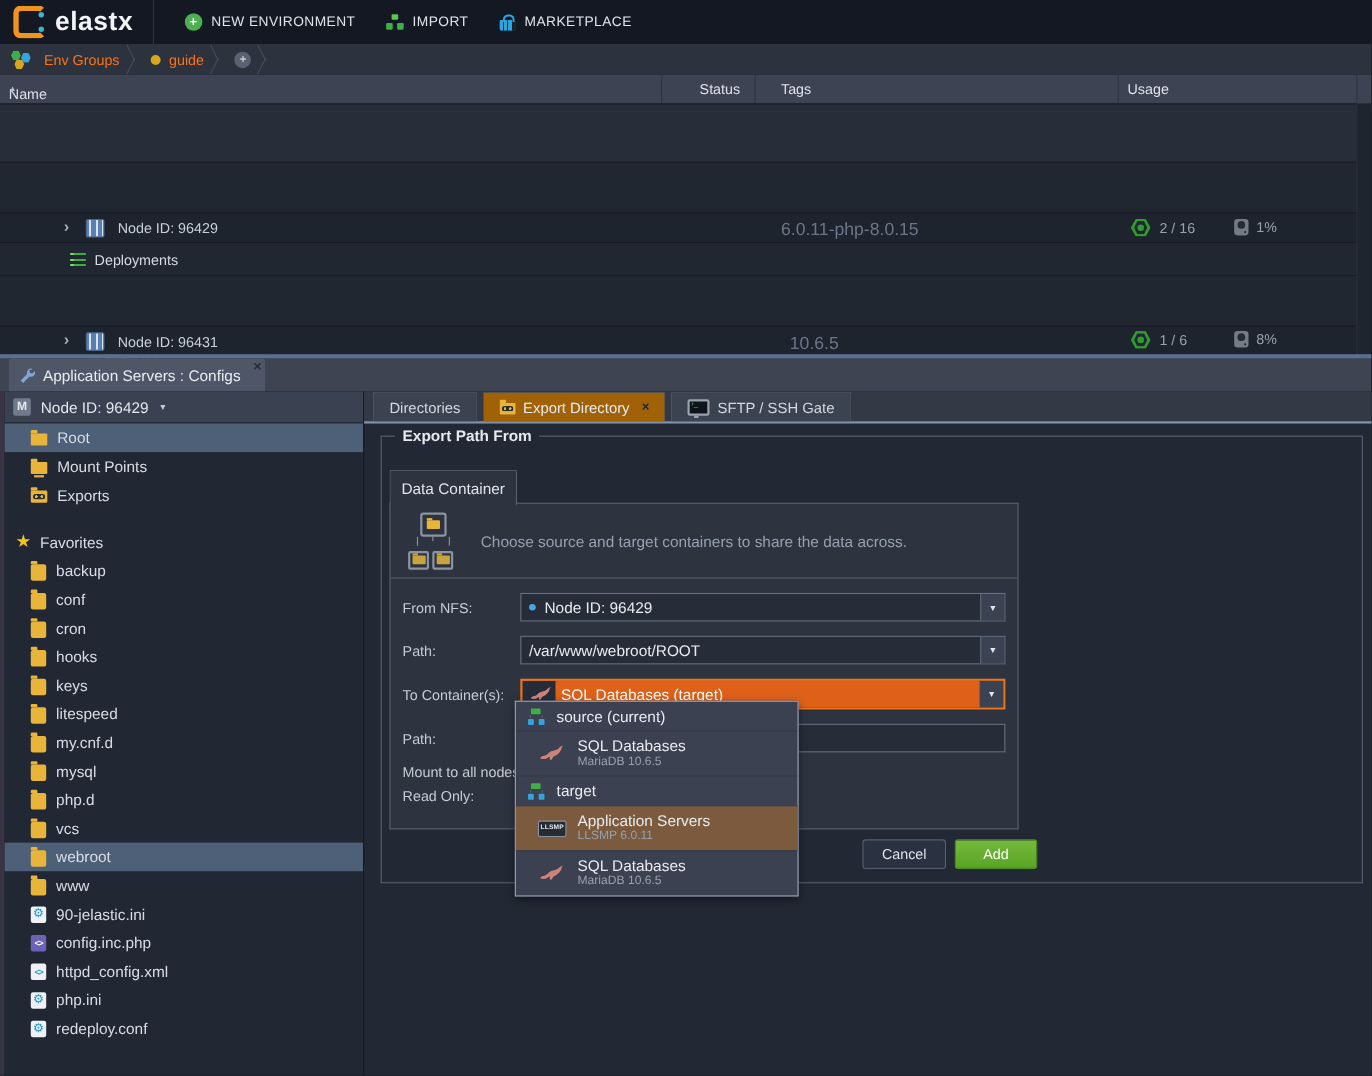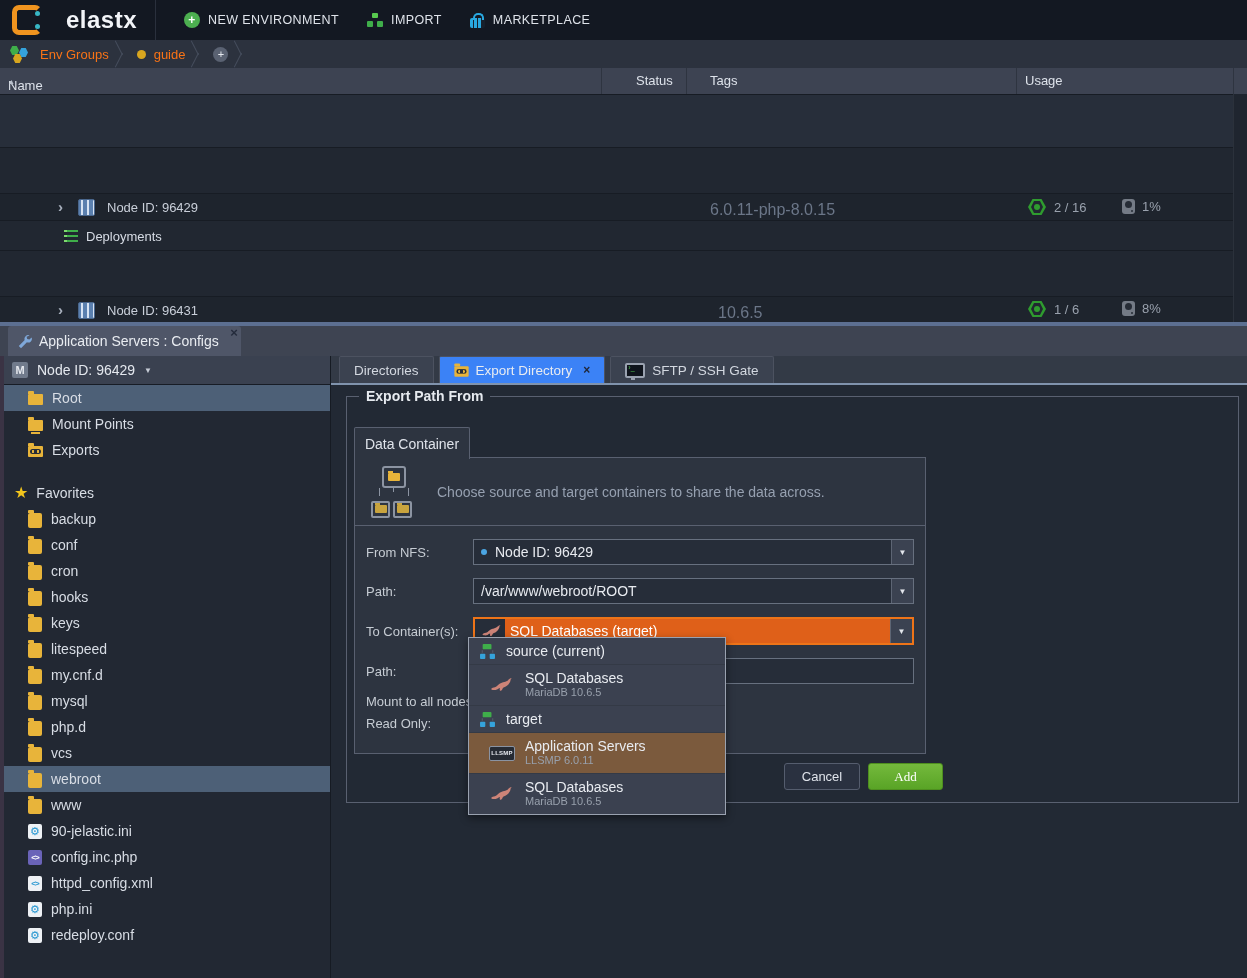--- a/index.html
+++ b/index.html
@@ -1,20 +1,20 @@
 <!DOCTYPE html>
 <html><head>
 <meta charset="utf-8">
 <style>
   html,body{margin:0;padding:0;background:#10141c;font-family:"Liberation Sans",sans-serif;}
   .screen{position:relative;width:1247px;height:978px;overflow:hidden;background:#222934;color:#dfe3ea;}
 
   
   .topbar{position:absolute;left:0;top:0;width:1247px;height:40px;background:#131822;display:flex;align-items:center;}
-  .logo{display:flex;align-items:center;gap:24px;padding:0 18px 0 12px;height:40px;}
+  .logo{display:flex;align-items:center;gap:8px;padding:0 18px 0 12px;height:40px;}
   .logoC{width:20px;height:20px;border-radius:7px;border:5px solid #f0941f;border-right-color:transparent;position:relative;}
   .logoC::before,.logoC::after{content:"";position:absolute;width:5px;height:5px;border-radius:50%;background:#38b7c5;right:-3px;}
   .logoC::before{top:1px;} .logoC::after{bottom:1px;}
   .logotext{font-size:24px;font-weight:bold;color:#f2f4f8;letter-spacing:.5px;}
   .topsep{width:1px;height:40px;background:#2a303d;}
   .topbtn{display:flex;align-items:center;gap:8px;margin-left:28px;font-size:12.5px;letter-spacing:.4px;color:#dfe3ea;cursor:pointer;}
   .pluscircle{width:16px;height:16px;border-radius:50%;background:#4caf50;color:#fff;font-size:12px;font-weight:bold;display:flex;align-items:center;justify-content:center;line-height:1;}
   .importico{position:relative;width:16px;height:14px;}
   .importico i{position:absolute;background:#3fae4a;border-radius:1px;}
   .importico i:nth-child(1){left:5px;top:0;width:6px;height:5px;background:#58c94f;}
@@ -112,21 +112,21 @@
   .php-file{background:#6a63b8;}
   .php-file::before{content:"<>";color:#fff;font-size:8px;font-weight:bold;letter-spacing:-1px;}
   .xml-file{background:#eef1f5;}
   .xml-file::before{content:"<>";color:#2596d1;font-size:8px;font-weight:bold;letter-spacing:-1px;}
   .plain-file{background:#e8ecf2;}
 
   
   .content{position:absolute;left:330px;top:356px;width:917px;height:622px;background:#222934;border-left:1px solid #161b23;}
   .tabstrip{position:absolute;left:0;top:0;width:917px;height:27px;background:#333a46;border-bottom:2px solid #8093ad;display:flex;align-items:flex-end;padding-left:8px;gap:5px;}
   .ctab{height:26px;display:flex;align-items:center;gap:7px;padding:0 14px;font-size:13.5px;color:#d3d8e0;background:#3b4250;border:1px solid #4c5260;border-bottom:none;border-radius:2px 2px 0 0;cursor:pointer;}
-  .ctab.active{background:#3b82f6;color:#e8ebf1;}
+  .ctab.active{background:#a16207;color:#e8ebf1;}
   .ctabx{font-size:12px;font-weight:bold;color:#20273a;margin-left:4px;cursor:pointer;}
   .mon{position:relative;width:16px;height:11px;border:2px solid #9aa2b0;border-radius:2px;background:#0f141c;}
   .mon::before{content:"›_";position:absolute;left:1px;top:-1px;color:#4fc24f;font-size:7px;line-height:1;}
   .mon::after{content:"";position:absolute;left:4px;bottom:-4px;width:4px;height:2px;background:#9aa2b0;}
 
   .fieldset{position:absolute;left:15px;top:40px;width:891px;height:405px;border:1px solid #596070;}
   .legend{position:absolute;left:12px;top:-9px;background:#222934;padding:0 7px;font-size:14px;font-weight:bold;color:#e6eaef;}
   .dctab{position:absolute;left:7px;top:30px;width:114px;height:31px;background:#2d3440;border:1px solid #596070;border-bottom:none;border-radius:2px 2px 0 0;display:flex;align-items:center;justify-content:center;font-size:14px;color:#dfe3ea;z-index:2;cursor:pointer;}
   .dcpanel{position:absolute;left:7px;top:60px;width:570px;height:295px;background:#2d3440;border:1px solid #596070;}
   .descrow{height:67px;border-bottom:1px solid #596070;display:flex;align-items:center;gap:22px;padding-left:16px;}
@@ -149,21 +149,21 @@
   .combo .arrow{width:21px;background:#3b4251;border-left:1px solid #5d6574;display:flex;align-items:center;justify-content:center;font-size:8px;color:#e3e6ec;cursor:pointer;}
   .combo.focus{border:2px solid #ee7418;height:28px;}
   .combo.focus .val{padding-left:4px;gap:0;}
   .selhl{flex:1;background:#df6019;color:#fff;padding-left:5px;height:100%;display:flex;align-items:center;}
   .bullet{width:6px;height:6px;border-radius:50%;background:#4ba5e2;flex:0 0 auto;}
   .txtinput{width:439px;height:24px;border:1px solid #67707f;background:#262d39;box-sizing:content-box;}
   .flabel.solo{width:auto;}
   .btnrow{position:absolute;left:437px;top:366px;display:flex;gap:8px;align-items:center;}
   .btn{height:25px;border-radius:3px;font-size:13px;display:flex;align-items:center;justify-content:center;cursor:pointer;}
   .btn.cancel{width:74px;background:#2a3140;border:1px solid #555d6e;color:#dfe3ea;}
-  .btn.add{width:73px;background:linear-gradient(#74b93c,#59a426);border:1px solid #4e8f1f;color:#fff;font-family:Liberation Serif, serif;}
+  .btn.add{width:73px;background:linear-gradient(#74b93c,#59a426);border:1px solid #4e8f1f;color:#fff;}
 
   
   .ddpanel{position:absolute;left:468px;top:637px;width:256px;background:#3b4150;border:1px solid #9aa2b0;z-index:50;box-shadow:0 3px 8px rgba(0,0,0,.45);}
   .ddgroup{height:26px;display:flex;align-items:center;gap:10px;padding-left:10px;font-size:14px;color:#e8ebf0;}
   .dditem{height:40px;display:flex;align-items:center;gap:10px;padding-left:20px;border-top:1px solid #343a46;cursor:pointer;}
   .dditem .ic{width:26px;display:flex;justify-content:center;flex:0 0 auto;}
   .dditem .tt{font-size:14px;color:#e8ebf0;line-height:1.15;}
   .dditem .st{font-size:11px;color:#98a0ac;line-height:1.2;}
   .dditem.hover{background:#7b5a3d;}
   .ddgroup .envtree{transform:scale(.88);}

